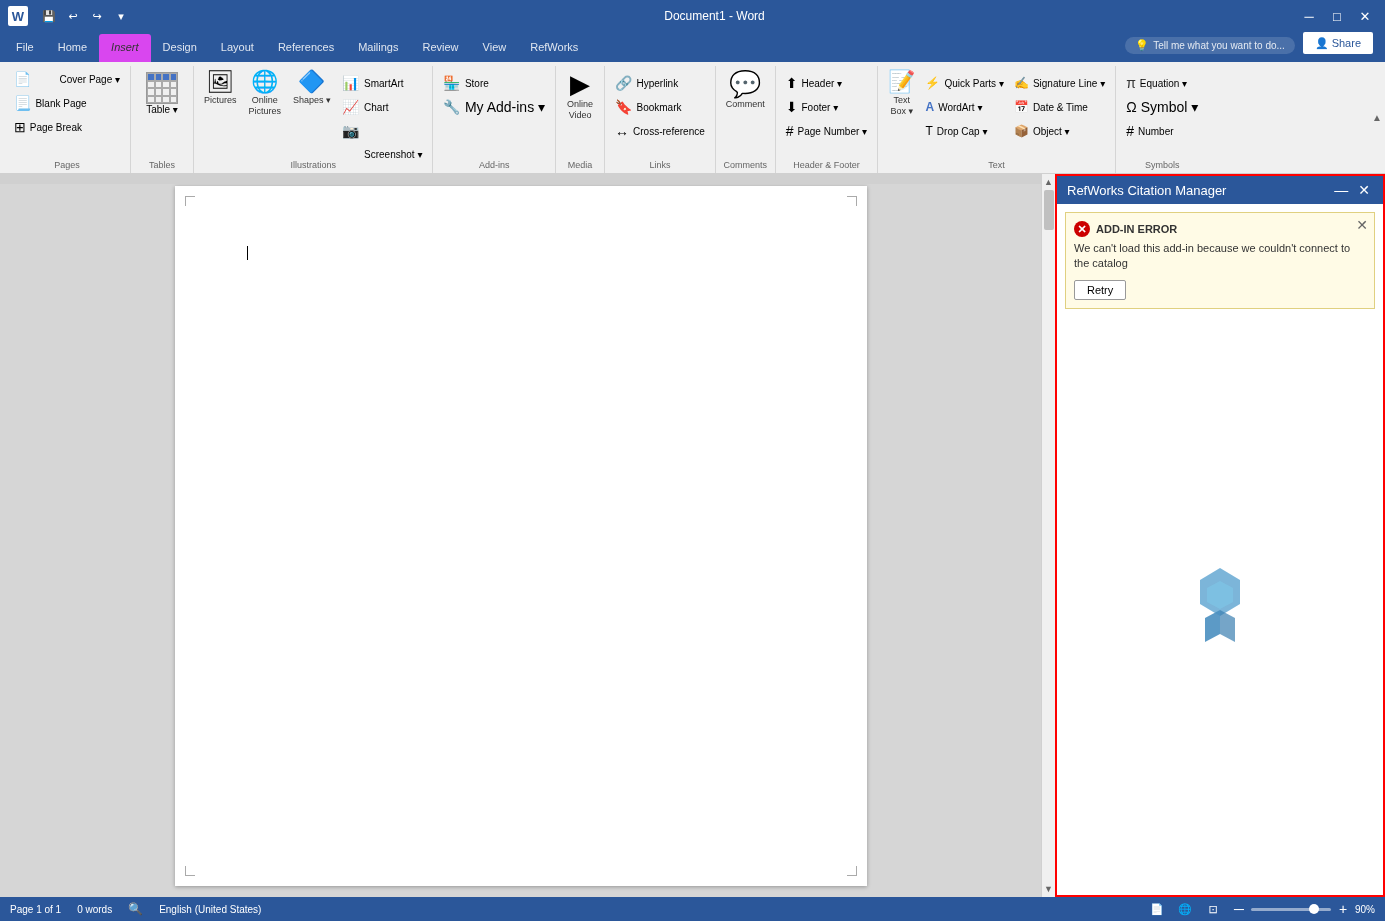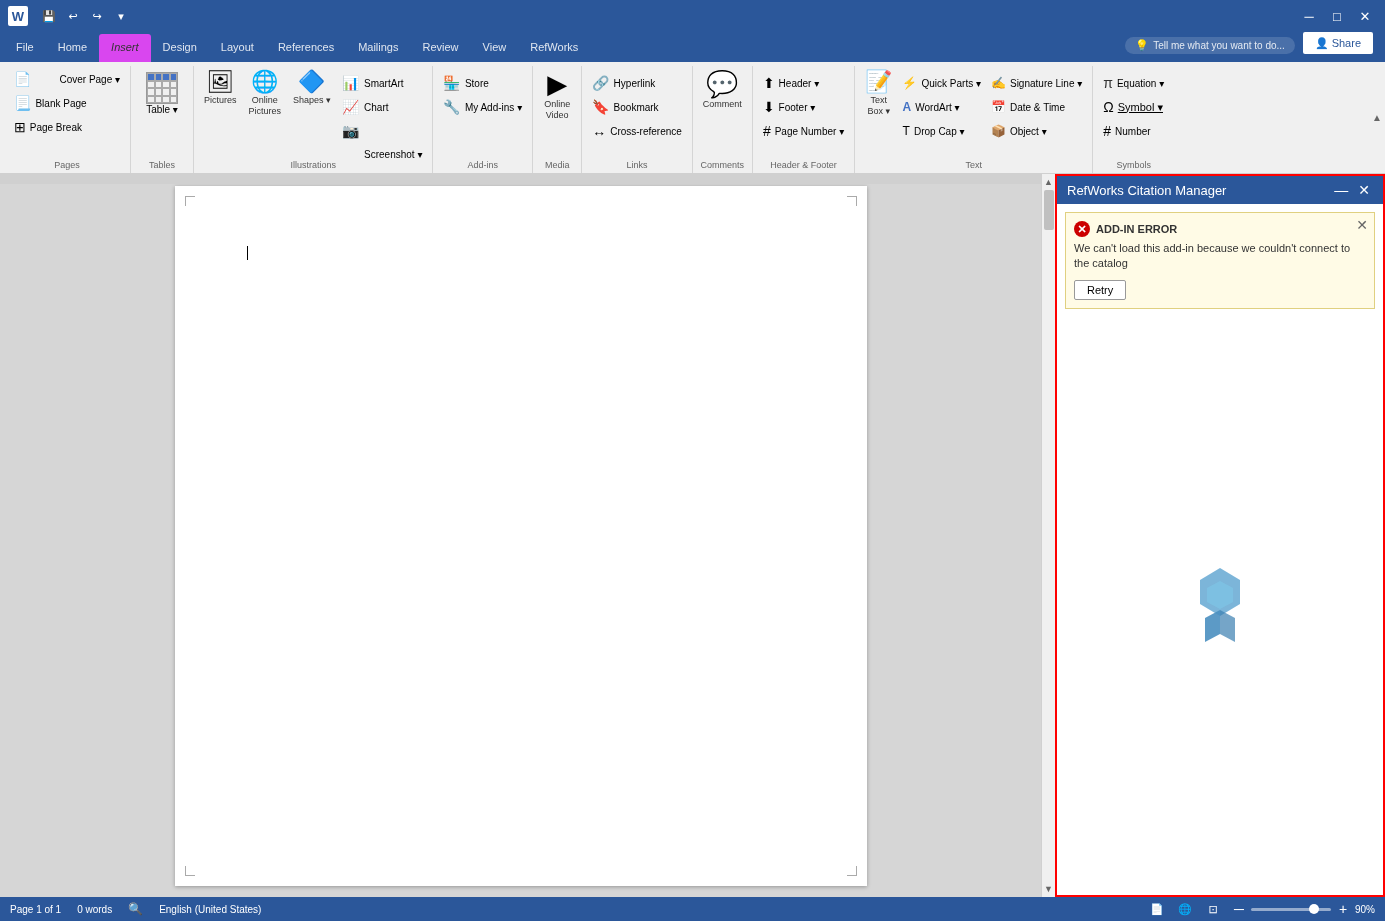--- a/index.html
+++ b/index.html
@@ -336,20 +336,23 @@
 
 <div class="title-bar">
   <div class="title-bar-left">
     <div class="word-logo">W</div>
     <div class="quick-access">
       <div class="qa-btn">💾</div>
       <div class="qa-btn">↩</div>
       <div class="qa-btn">↪</div>
       <div class="qa-btn">▾</div>
     </div>
+  </div>
+  <div class="title-bar-center">
+    <span>Document1 - Word</span>
   </div>
   <div class="title-bar-right">
     <div class="title-bar-btn">─</div>
     <div class="title-bar-btn">□</div>
     <div class="title-bar-btn close">✕</div>
   </div>
 </div>
 
 <div class="ribbon-tabs">
   <div class="ribbon-tab">File</div>
@@ -458,21 +461,21 @@
 
   <div class="ribbon-group">
     <div class="ribbon-items">
       <div style="display:flex; flex-direction:column; gap:2px; padding-top:4px;">
         <div class="ribbon-btn-small">
           <span style="font-size:14px;">🏪</span>
           <span style="font-size:10px;">Store</span>
         </div>
         <div class="ribbon-btn-small">
           <span style="font-size:14px;">🔧</span>
-          <span style="font-size:10px;">My Add-ins ▾</span>
+          <span style="font-size:14px;">My Add-ins ▾</span>
         </div>
       </div>
     </div>
     <div class="ribbon-group-label">Add-ins</div>
   </div>
 
   <div class="ribbon-group">
     <div class="ribbon-items">
       <div class="ribbon-btn">
         <span class="icon" style="font-size:26px;">▶</span>
@@ -572,21 +575,21 @@
 
   <div class="ribbon-group" style="border-right:none;">
     <div class="ribbon-items">
       <div style="display:flex; flex-direction:column; gap:2px; padding-top:4px;">
         <div class="ribbon-btn-small">
           <span style="font-size:14px; color:#333;">π</span>
           <span style="font-size:10px;">Equation ▾</span>
         </div>
         <div class="ribbon-btn-small">
           <span style="font-size:14px;">Ω</span>
-          <span style="font-size:11px;text-decoration:underline;">Symbol ▾</span>
+          <span style="font-size:14px;">Symbol ▾</span>
         </div>
         <div class="ribbon-btn-small">
           <span style="font-size:14px;">#</span>
           <span style="font-size:10px;">Number</span>
         </div>
       </div>
     </div>
     <div class="ribbon-group-label">Symbols</div>
   </div>
 

